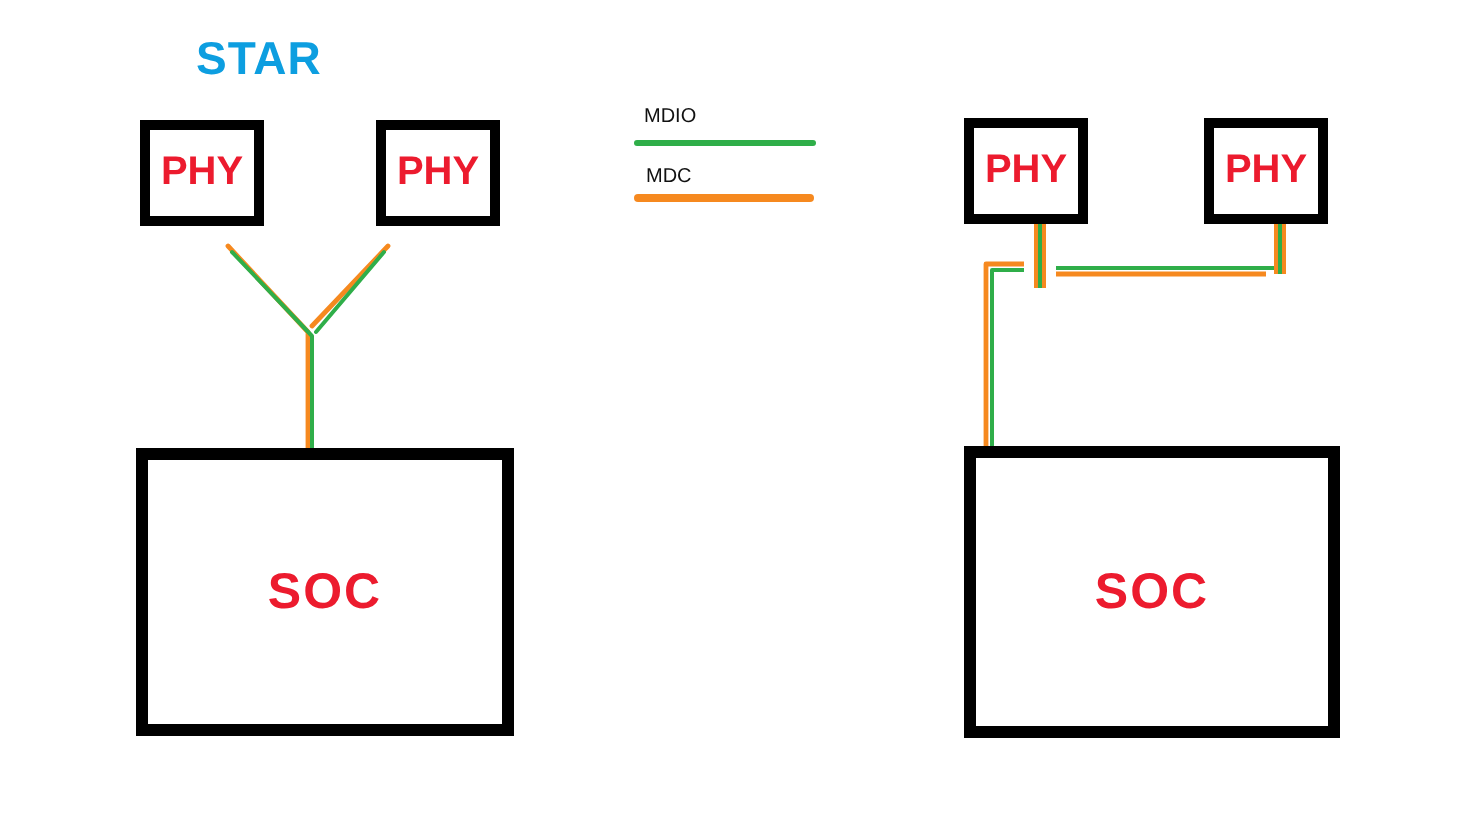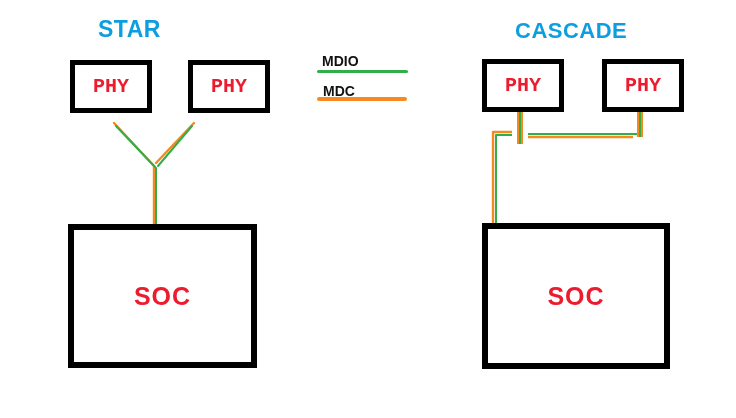--- a/index.html
+++ b/index.html
@@ -12,53 +12,52 @@
     color:var(--title-blue); font-weight:bold; font-size:23px; letter-spacing:0.5px;
   }
   #star-title { left:98px; top:16px; }
   #cascade-title { left:515px; top:18px; font-size:22px; }
 
   .box {
     position:absolute; background:#ffffff;
     border-style:solid; border-color:var(--box-border-black);
     display:flex; align-items:center; justify-content:center;
   }
-  .phy { width:82px; height:53px; border-width:5px;font-family:Liberation Mono, monospace; }
+  .phy { width:62px; height:53px; border-width:5px; }
   .soc { border-width:6px; }
   .box-label { color:var(--label-red); font-weight:bold; white-space:nowrap; }
   .phy .box-label { font-size:20px; }
   .soc .box-label { font-size:25px; letter-spacing:1px; }
 
   #star-phy-left  { left:70px;  top:60px; }
   #star-phy-right { left:188px; top:60px; }
   #star-soc  { left:68px;  top:224px; width:189px; height:144px; }
 
   #cascade-phy-left  { left:482px; top:59px; }
   #cascade-phy-right { left:602px; top:59px; }
   #cascade-soc { left:482px; top:223px; width:188px; height:146px; }
 
   .legend { position:absolute; left:0; top:0; }
-  .legend-label { position:absolute; font-weight:bold; font-size:14px; color:#111111; }
+  .legend-label { position:absolute; font-weight:normal; font-size:10px; color:#111111; }
   #legend-mdio-label { left:322px; top:53px; }
   #legend-mdc-label  { left:323px; top:83px;text-align:right; }
   .legend-bar { position:absolute; border-radius:2px; }
   #legend-mdio-bar { left:317px; top:70px; width:91px; height:3px; background:var(--wire-green); }
   #legend-mdc-bar  { left:317px; top:97px; width:90px; height:4px; background:var(--wire-orange); }
 
   svg.wires { position:absolute; left:0; top:0; width:736px; height:418px; pointer-events:none; }
   .stroke-green  { stroke:var(--wire-green);  fill:none; }
   .stroke-orange { stroke:var(--wire-orange); fill:none; }
 </style>
 </head>
 <body style="background: rgb(255, 255, 255);">
 
 <div class="canvas">
 
   <div class="diagram-title" id="star-title">STAR</div>
-  <div class="diagram-title" id="cascade-title">CASCADE</div>
 
   <div class="legend">
     <div class="legend-label" id="legend-mdio-label">MDIO</div>
     <div class="legend-bar" id="legend-mdio-bar"></div>
     <div class="legend-label" id="legend-mdc-label">MDC</div>
     <div class="legend-bar" id="legend-mdc-bar"></div>
   </div>
 
   <svg class="wires" viewBox="0 0 736 418">
 

